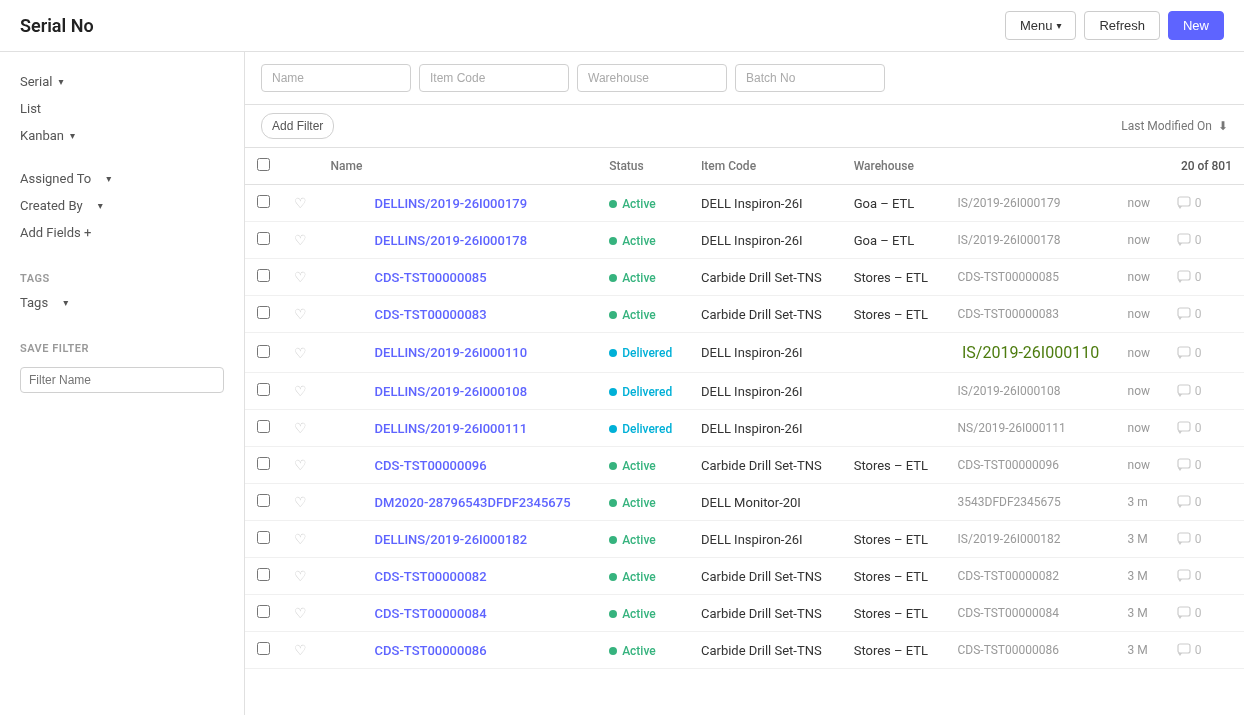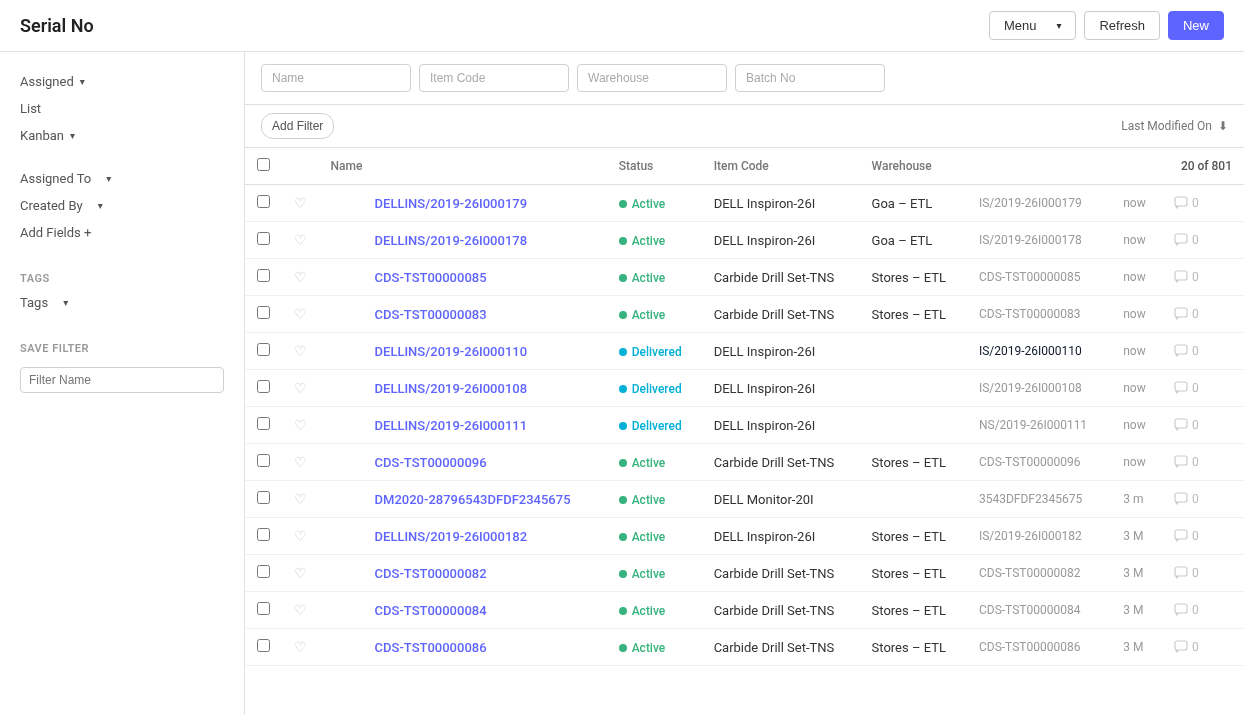--- a/index.html
+++ b/index.html
@@ -7,21 +7,21 @@
 
     .top-bar {
       display: flex; align-items: center; justify-content: space-between;
       padding: 10px 20px; background: #fff; border-bottom: 1px solid #e0e0e0; height: 52px;
     }
     .top-bar-title { font-size: 18px; font-weight: 600; color: #222; }
     .top-bar-actions { display: flex; gap: 8px; align-items: center; }
 
     .btn { padding: 6px 14px; border-radius: 4px; cursor: pointer; font-size: 13px; border: 1px solid #ccc; background: #fff; color: #333; }
     .btn-primary { background: #5e64ff; color: #fff; border-color: #5e64ff; }
-    .btn-menu { display: flex; align-items: center; gap: 20px; }
+    .btn-menu { display: flex; align-items: center; gap: 4px; }
 
     .layout { display: flex; height: calc(100vh - 52px); }
 
     .sidebar {
       width: 245px; background: #fff; border-right: 1px solid #e0e0e0;
       padding: 16px 0; flex-shrink: 0; overflow-y: auto;
     }
     .sidebar-item { padding: 6px 20px; cursor: pointer; display: flex; align-items: center; gap: 6px; color: #555; }
 
     .sidebar-section { padding: 10px 20px 4px; color: #999; font-size: 11px; font-weight: 600; text-transform: uppercase; letter-spacing: 0.5px; }
@@ -97,21 +97,21 @@
     </button>
     <button class="btn">Refresh</button>
     <button class="btn btn-primary">New</button>
   </div>
 </div>
 
 <div class="layout">
 
   <div class="sidebar">
     <div class="sidebar-item">
-      <span>Assigned</span>
+      <span>Serial</span>
       <span class="chevron">▾</span>
     </div>
     <div class="sidebar-item">
       <span>List</span>
     </div>
     <div class="sidebar-item">
       <span>Kanban</span>
       <span class="chevron">▾</span>
     </div>
 
@@ -306,21 +306,21 @@
       <span class="row-name">DELLINS/2019-26I000110</span>
     </td>
     <td>
       <span class="status-badge status-delivered">
         <span class="status-dot"></span>
         Delivered
       </span>
     </td>
     <td>DELL Inspiron-26I</td>
     <td></td>
-    <td style="color:#0f172a;font-size:12px;">IS/2019-26I000110</td>
+    <td style="color:#4d7c0f;font-size:16px;text-align:center;">IS/2019-26I000110</td>
     <td class="time-col">now</td>
     <td>
       <span class="comment-col">
         <svg width="14" height="14" viewBox="0 0 14 14" fill="none">
           <rect x="1" y="1" width="12" height="9" rx="2" stroke="#ccc" stroke-width="1.2" fill="none"></rect>
           <path d="M3 13 L5 10 L1 10Z" fill="#ccc"></path>
         </svg>
         0
       </span>
     </td>

